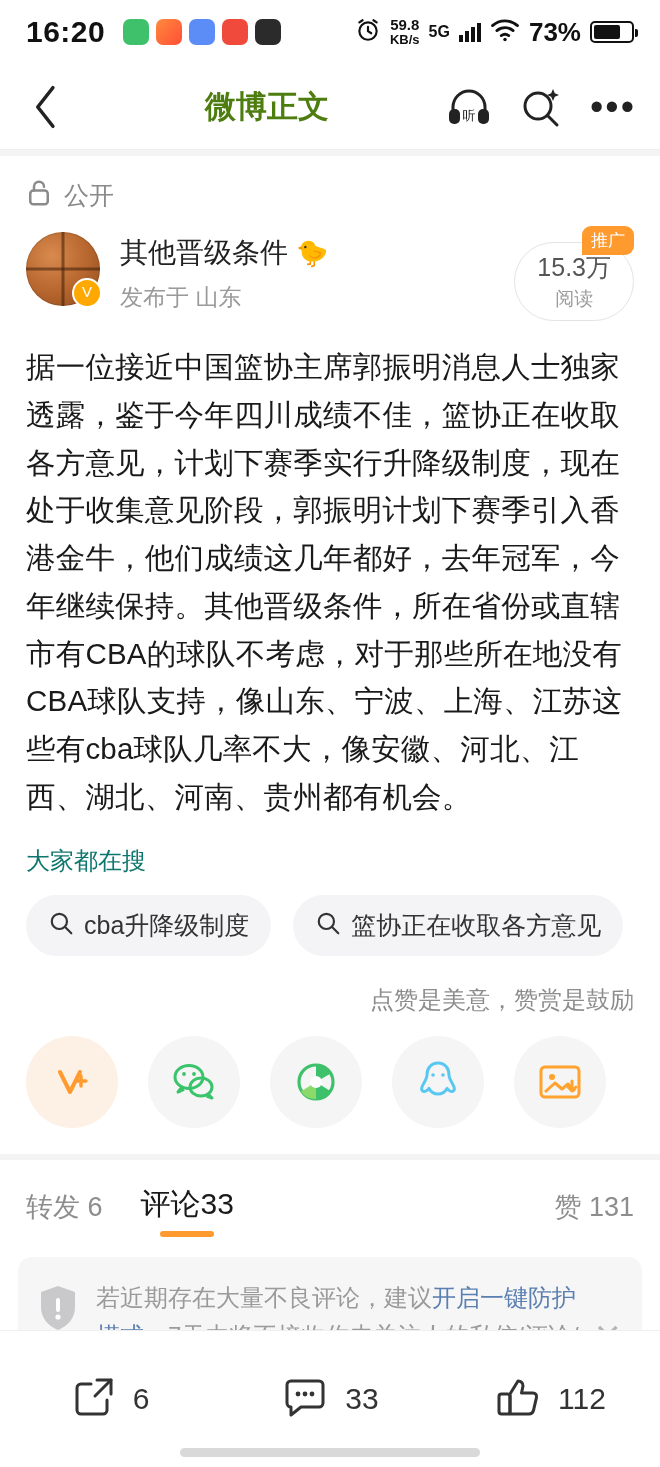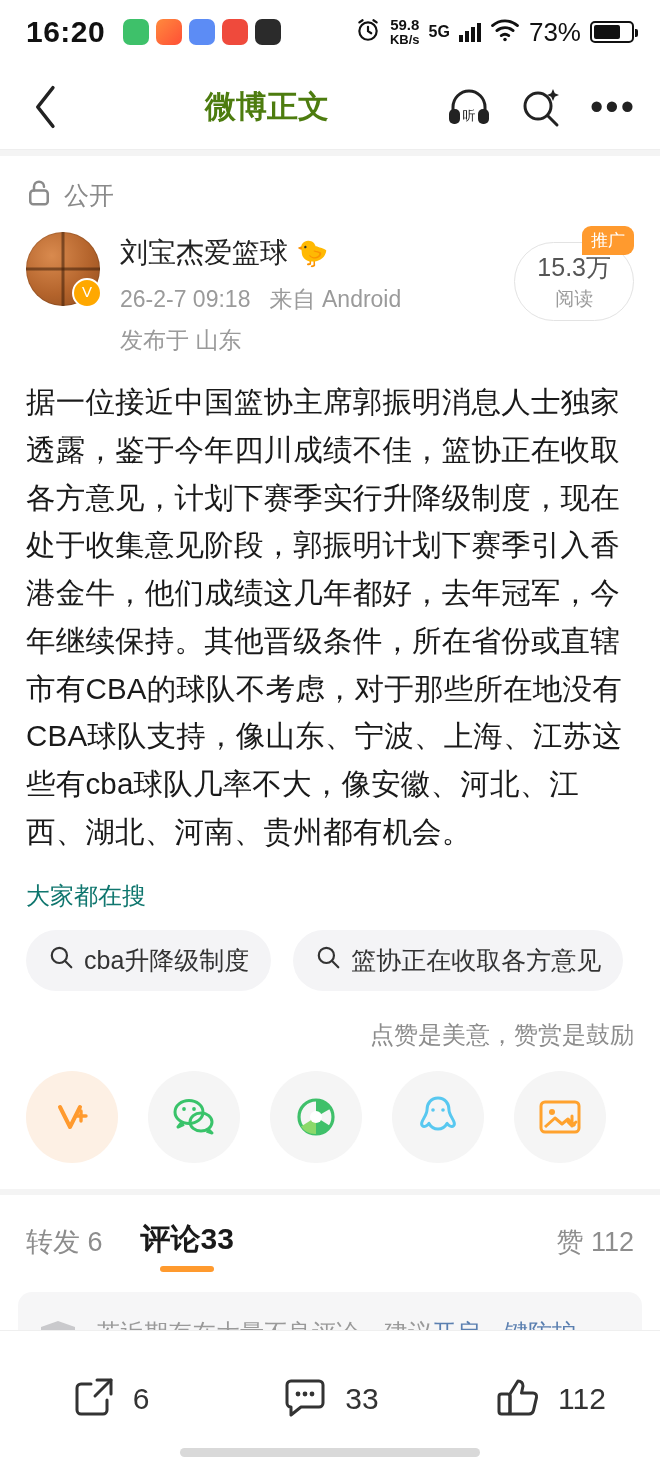--- a/index.html
+++ b/index.html
@@ -72,21 +72,21 @@
     display: flex;
     align-items: flex-end;
     gap: 2px;
     height: 20px;
   }
   .signal i { width: 4px; background: #111; display: block; }
   .signal i:nth-child(1){height:7px}
   .signal i:nth-child(2){height:11px}
   .signal i:nth-child(3){height:15px}
   .signal i:nth-child(4){height:19px}
-  .battery-text { font-size: 26px; font-weight: normal; color: #111; }
+  .battery-text { font-size: 26px; font-weight: bold; color: #111; }
   .battery {
     width: 44px; height: 22px; border: 2px solid #111; border-radius: 5px;
     position: relative; box-sizing: border-box; padding: 2px;
   }
   .battery::after{
     content:""; position:absolute; right:-6px; top:6px; width:3px;height:8px;
     background:#111; border-radius:0 2px 2px 0;
   }
   .battery span{ display:block;height:100%;width:72%;background:#111;border-radius:2px;}
 
@@ -173,42 +173,42 @@
     line-height: 1.62;
     color: #1a1a1a;
     letter-spacing: 0.2px;
   }
 
   
   .search-title { padding: 18px 26px 0 26px; font-size: 24px; color: #0f766e;}
   .chip-row { display: flex; gap: 22px; padding: 18px 26px 0 26px; }
   .chip {
     background: #f4f4f6; border-radius: 40px;
-    padding: 14px 22px; display: flex; align-items: flex-start; gap: 10px;
+    padding: 14px 22px; display: flex; align-items: flex-end; gap: 10px;
     font-size: 25px; color: #333;
   }
 
   
   .praise-text { padding: 28px 26px 0 26px; font-size: 24px; color: #8c8c8c; text-align: right;}
   .circle-row { display: flex; gap: 30px; padding: 20px 26px 26px 26px; }
   .circle {
     width: 92px; height: 92px; border-radius: 50%;
     background: #f5f5f5; display: flex; align-items: center; justify-content: center;
   }
   .circle.first { background: #fdf0e4; }
 
   
   .tabs-bar {
     border-top: 6px solid #f4f4f4;
     display: flex; align-items: flex-end;
     padding: 24px 26px 0 26px;
     position: relative;
   }
   .tab { font-size: 27px; color: #8d8d8d; margin-right: 38px; padding-bottom: 14px; position: relative;}
-  .tab.active { color: #1a1a1a; font-weight: bold; font-size: 30px;}
+  .tab.active { color: #1a1a1a; font-weight: normal; font-size: 30px;}
   .tab.active::after {
     content:""; position:absolute; left: 50%; transform: translateX(-50%);
     bottom: 2px; width: 54px; height: 6px; border-radius: 3px; background: #ff9a2e;
   }
   .tab.right { margin-left: auto; margin-right: 0; color: #8d8d8d; }
 
   
   .notice {
     margin: 18px 18px 0 18px;
     background: #f6f6f7; border-radius: 14px;
@@ -327,26 +327,22 @@
   <span class="lbl">公开</span>
 </div>
 
 <div class="author-block">
   <div class="avatar-wrap">
     <div class="avatar"></div>
     <div class="avatar-badge">V</div>
   </div>
   <div class="author-info">
     <div class="author-name-row">
-      <span class="author-name">刘宝杰爱篮球</span>
+      <span class="author-name">其他晋级条件</span>
       <span class="emoji-chick">🐤</span>
-    </div>
-    <div class="meta-line">
-      <span>26-2-7 09:18</span>
-      &nbsp;&nbsp;<span>来自 Android</span>
     </div>
     <div class="meta-line2">发布于 山东</div>
   </div>
   <div class="promo-wrap">
     <div class="promo-badge">推广</div>
     <div class="read-pill">
       <div class="read-count">15.3万</div>
       <div class="read-label">阅读</div>
     </div>
   </div>
@@ -416,21 +412,21 @@
       <circle cx="17" cy="18" r="3" fill="#ffa22e"></circle>
       <path d="M10 33l10-9 7 6 6-5 7 7" fill="none" stroke="#ffa22e" stroke-width="3" stroke-linejoin="round"></path>
       <path d="M37 22v10M33 28l4 4 4-4" fill="none" stroke="#ffa22e" stroke-width="3" stroke-linecap="round" stroke-linejoin="round"></path>
     </svg>
   </div>
 </div>
 
 <div class="tabs-bar">
   <div class="tab">转发 6</div>
   <div class="tab active">评论33</div>
-  <div class="tab right">赞 112</div>
+  <div class="tab right">赞 131</div>
 </div>
 
 <div class="notice">
   <div class="shield">
     <svg width="44" height="50" viewBox="0 0 44 50">
       <path d="M22 3l17 6v15c0 11-7 19-17 23C12 43 5 35 5 24V9z" fill="#c9c9cc"></path>
       <rect x="20" y="15" width="4" height="14" rx="2" fill="#fff"></rect>
       <circle cx="22" cy="34" r="2.6" fill="#fff"></circle>
     </svg>
   </div>

